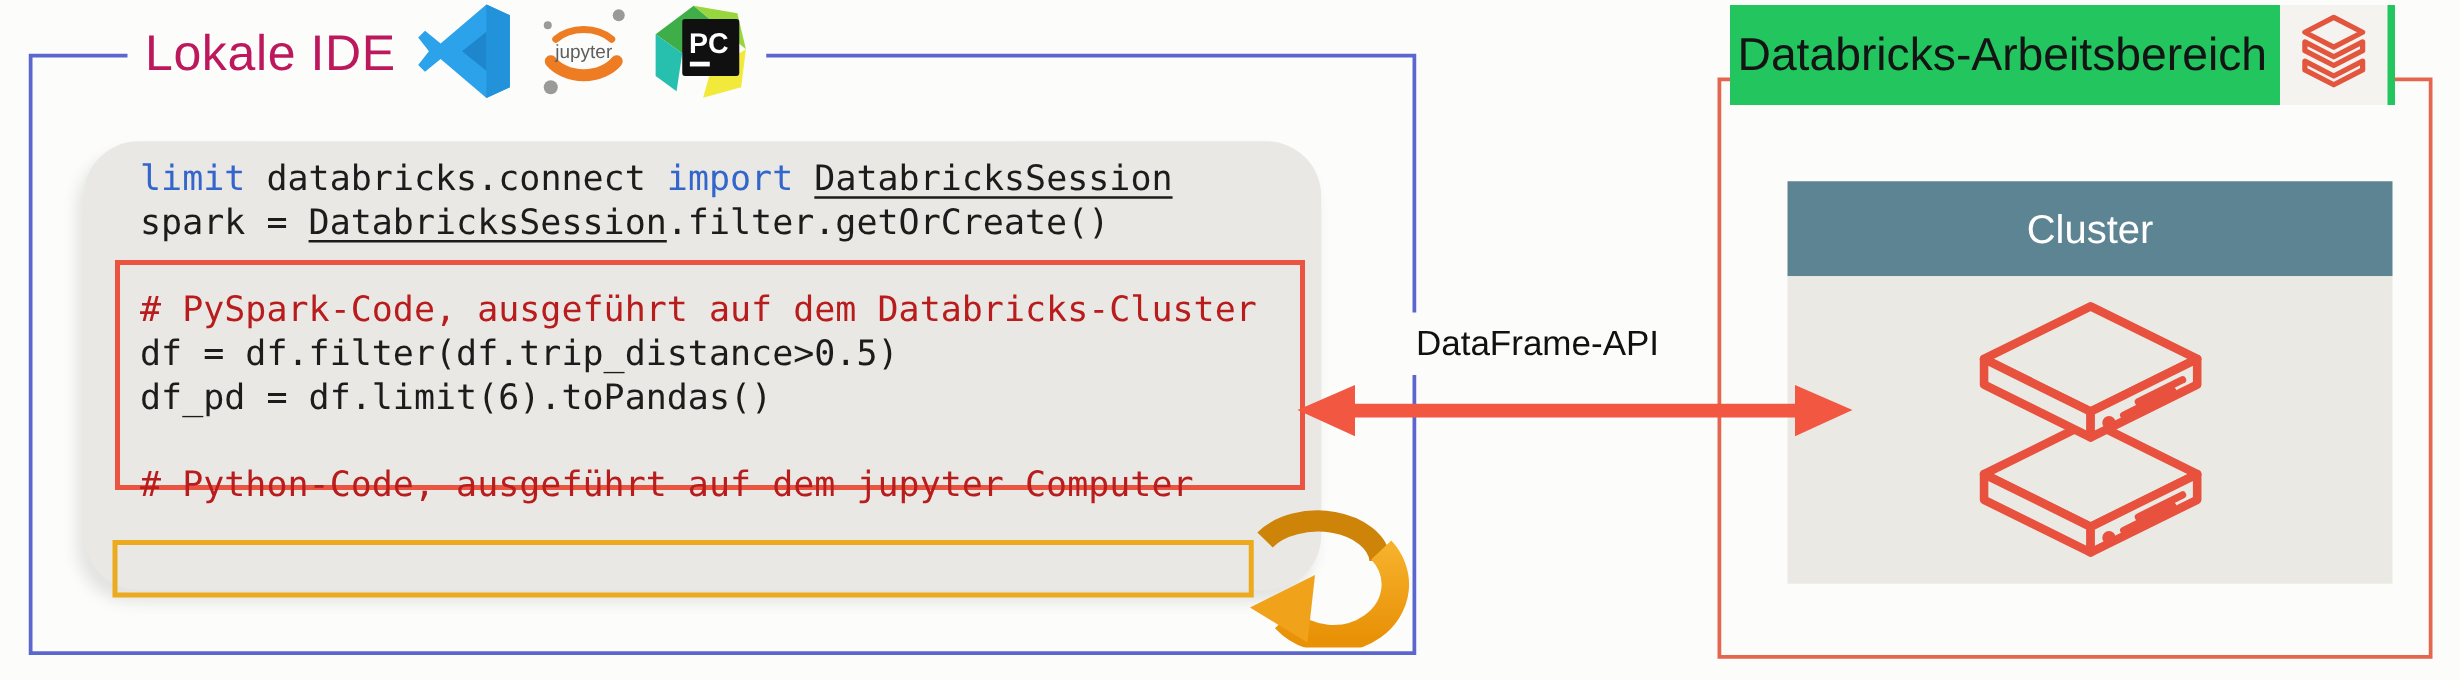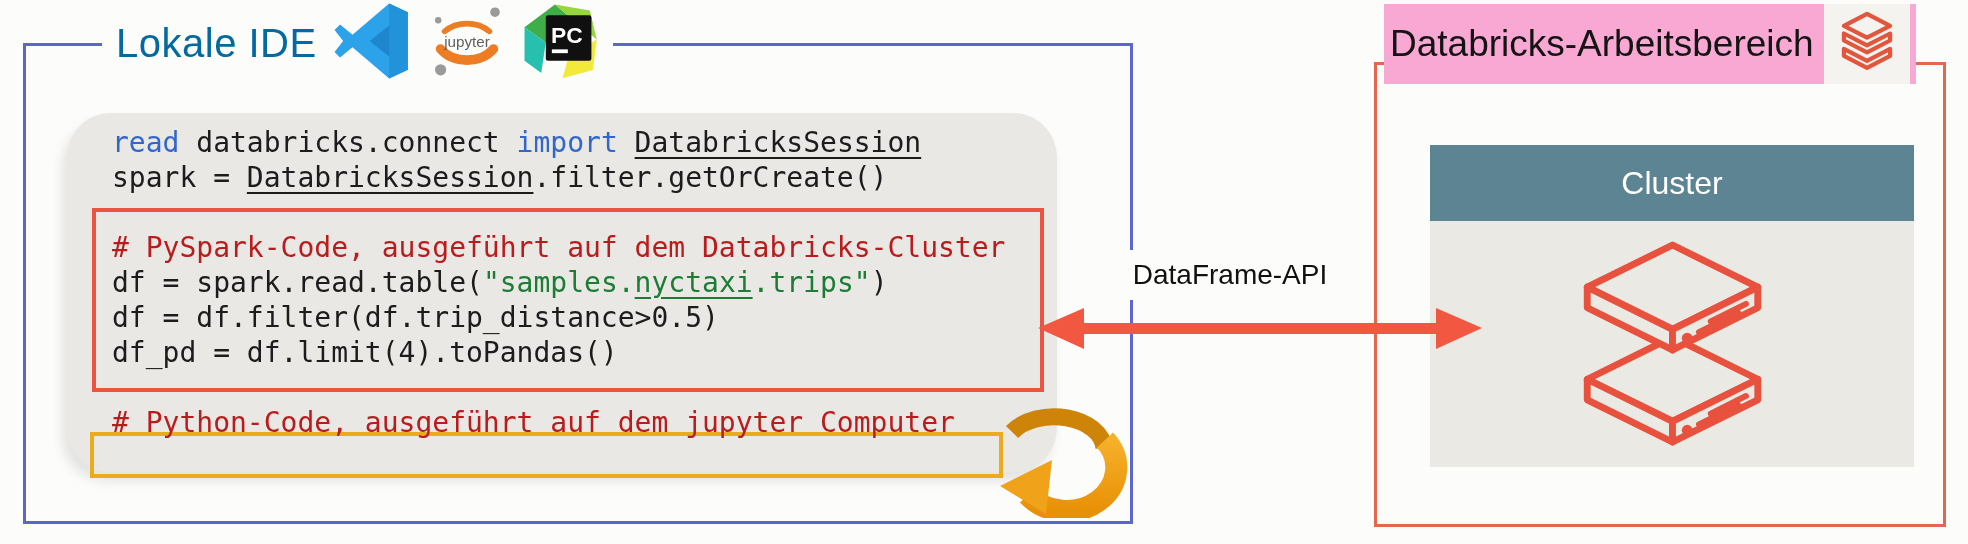--- a/index.html
+++ b/index.html
@@ -5,21 +5,21 @@
   html,body{margin:0;padding:0;background:#ffffff;}
   .canvas{
     position:relative;width:1968px;height:544px;overflow:hidden;
     background:#fcfcfb;font-family:"Liberation Sans",sans-serif;
   }
   
   .ide-box{position:absolute;left:23px;top:43px;width:1110px;height:481px;
     border:3px solid #5b67cf;box-sizing:border-box;z-index:1;}
   .ide-header{position:absolute;left:102px;top:2px;height:82px;z-index:5;
     background:#fcfcfb;display:flex;align-items:center;gap:16px;padding:0 14px;}
-  .ide-title{font-size:40px;color:#0369a1;white-space:nowrap;letter-spacing:0.5px;}
+  .ide-title{font-size:40px;color:#be185d;white-space:nowrap;letter-spacing:0.5px;}
   .ic{display:block;}
   
   .code-bg{position:absolute;left:67px;top:113px;width:990px;height:359px;
     background:#e9e8e4;border-radius:44px;z-index:2;
     box-shadow:-5px 9px 12px rgba(0,0,0,0.10);}
   .code{position:absolute;left:112px;top:125px;z-index:3;
     font-family:"DejaVu Sans Mono",monospace;font-size:28px;line-height:35px;
     color:#1c1c1c;}
   .codeline{white-space:pre;height:35px;}
   .kw{color:#3366cc;}
@@ -35,21 +35,21 @@
   
   .df-label{position:absolute;left:1098px;top:250px;width:264px;height:50px;
     background:#fcfcfb;z-index:4;display:flex;align-items:center;justify-content:center;
     font-size:28px;color:#111;}
   .df-arrow{position:absolute;left:1020px;top:300px;z-index:6;}
   .loop-arrow{position:absolute;left:988px;top:398px;z-index:7;}
   
   .ws-box{position:absolute;left:1374px;top:62px;width:572px;height:465px;
     border:3px solid #e4664e;box-sizing:border-box;z-index:1;}
   .ws-header{position:absolute;left:1384px;top:4px;height:80px;z-index:5;
-    background:#f9a8d4;display:flex;align-items:center;gap:10px;padding:0 6px;}
+    background:#22c55e;display:flex;align-items:center;gap:10px;padding:0 6px;}
   .ws-title{font-size:37px;color:#141414;white-space:nowrap;}
   .db-tile{width:86px;height:80px;background:#f5f3ef;display:flex;
     align-items:center;justify-content:center;}
   .cluster-box{position:absolute;left:1430px;top:145px;width:484px;height:322px;z-index:2;}
   .cluster-header{height:76px;background:#5d8492;color:#fff;display:flex;
     align-items:center;justify-content:center;font-size:32px;}
   .cluster-body{height:246px;background:#ebe9e4;display:flex;
     align-items:center;justify-content:center;}
 </style>
 </head>
@@ -92,27 +92,26 @@
         <rect x="38" y="61" width="21" height="5" fill="#ffffff"></rect>
       </svg>
     </span>
   </div>
 
   <div class="code-bg"></div>
   <div class="red-frame"></div>
   <div class="yellow-frame"></div>
 
   <div class="code">
-    <div class="codeline"><span class="kw">read </span><span>databricks.connect </span><span class="kw">import </span><span class="sq">DatabricksSession</span></div>
+    <div class="codeline"><span class="kw">limit </span><span>databricks.connect </span><span class="kw">import </span><span class="sq">DatabricksSession</span></div>
     <div class="codeline"><span>spark = </span><span class="sq">DatabricksSession</span><span>.filter.getOrCreate()</span></div>
     <div class="codeline"></div>
     <div class="codeline cm"># PySpark-Code, ausgeführt auf dem Databricks-Cluster</div>
-    <div class="codeline"><span>df = spark.read.table(</span><span class="str">"samples.</span><span class="str sq">nyctaxi</span><span class="str">.trips"</span><span>)</span></div>
     <div class="codeline">df = df.filter(df.trip_distance&gt;0.5)</div>
-    <div class="codeline">df_pd = df.limit(4).toPandas()</div>
+    <div class="codeline">df_pd = df.limit(6).toPandas()</div>
     <div class="codeline"></div>
     <div class="codeline cm"># Python-Code, ausgeführt auf dem jupyter Computer</div>
   </div>
 
   <div class="df-label">DataFrame-API</div>
 
   <svg class="df-arrow" width="480" height="60" viewBox="0 0 480 60">
     <rect x="58" y="23" width="364" height="11" fill="#f25742"></rect>
     <polygon points="18,28 64,8 64,49" fill="#f25742"></polygon>
     <polygon points="462,28 416,8 416,49" fill="#f25742"></polygon>

